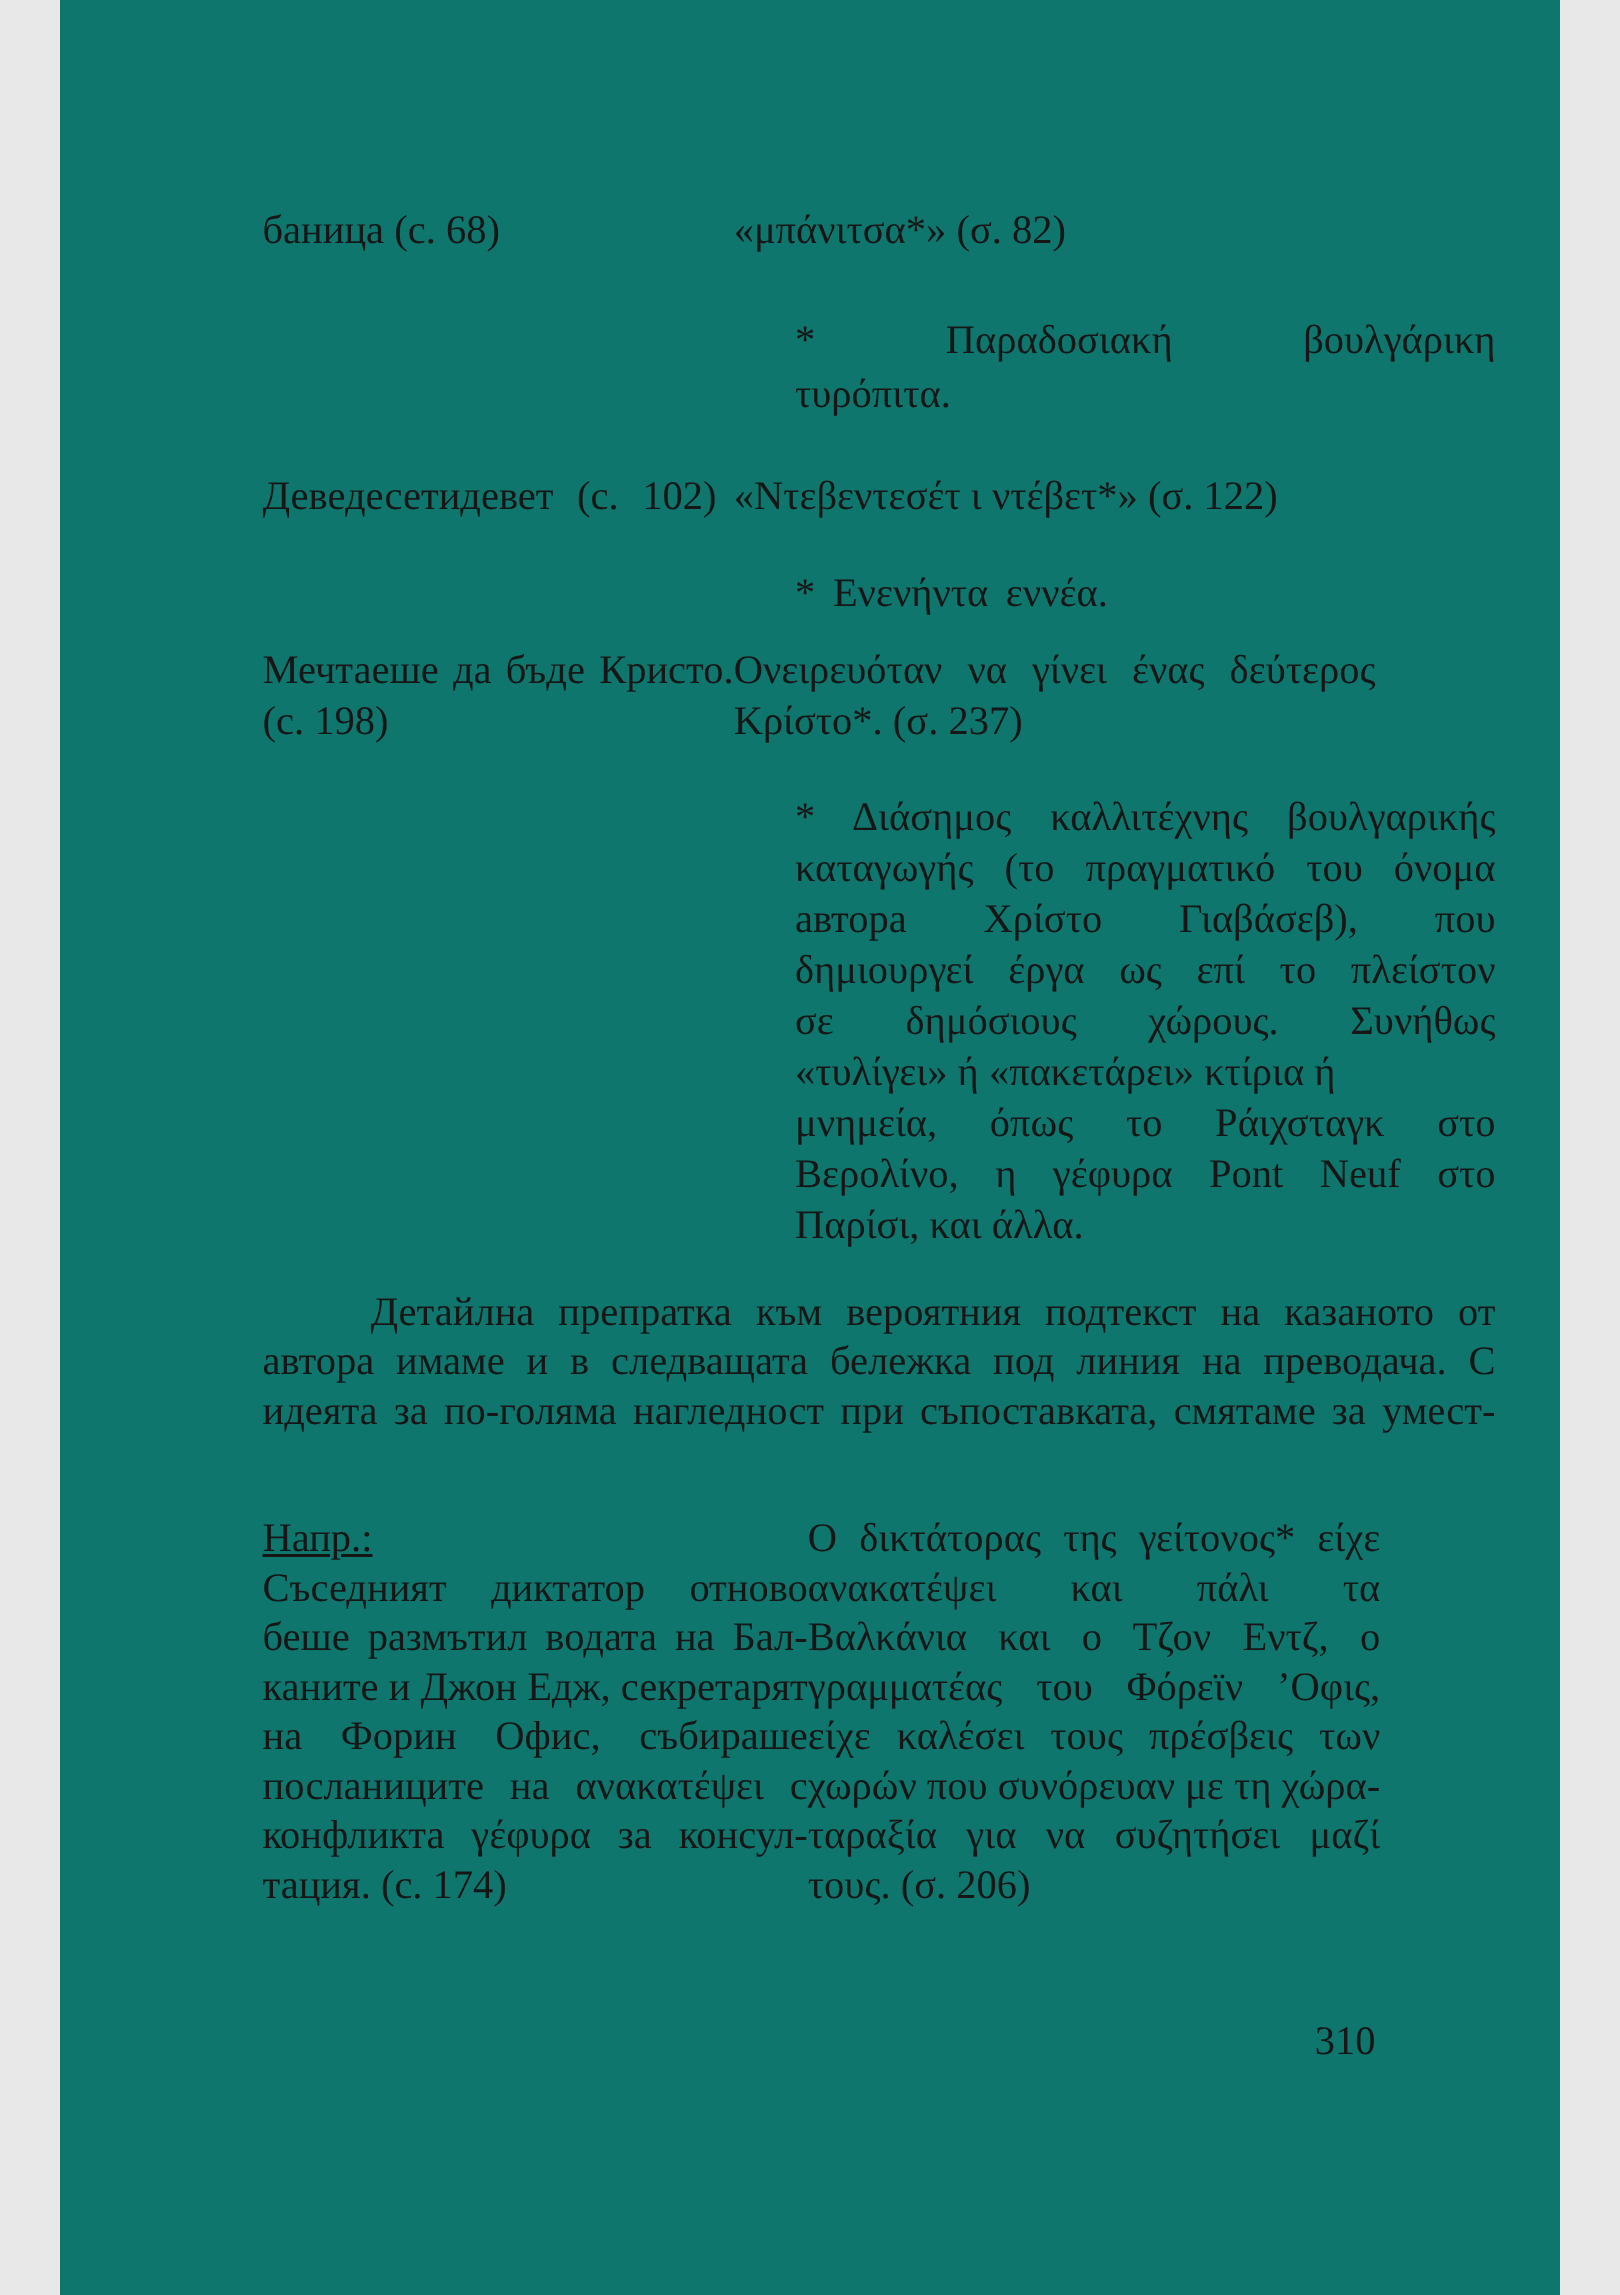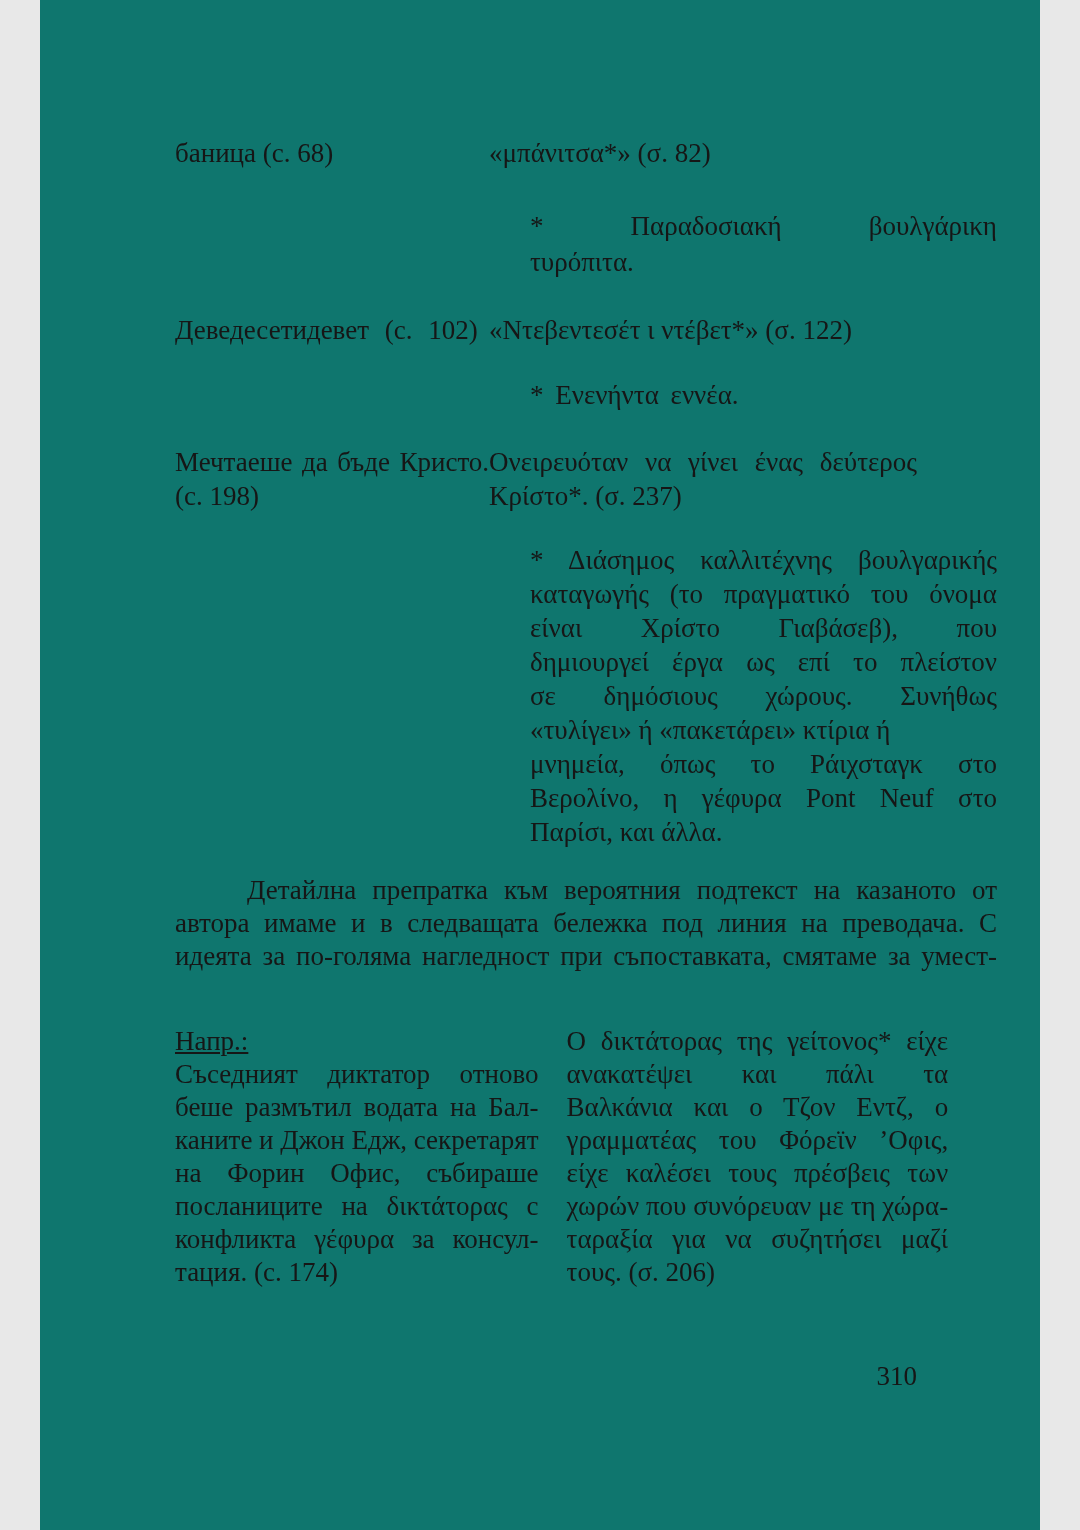--- a/index.html
+++ b/index.html
@@ -20,28 +20,28 @@
   .row .tgt{width:470px;line-height:34px;}
   .jline{line-height:34px;text-align:justify;text-align-last:justify;white-space:nowrap;}
   .jline.rag{text-align-last:left;}
   .gapped{word-spacing:9px;}
   .footnote{margin-left:355px;width:467px;}
   .fn1{margin-top:38px;}
   .fn1 .jline{line-height:36px;}
   .row2{margin-top:33px;align-items:center;}
   .fn2{margin-top:30px;}
   .fn2 .jline{line-height:36px;word-spacing:5px;}
-  .row3{margin-top:32px;justify-content:flex-end;}
+  .row3{margin-top:16px;justify-content:flex-end;}
   .fn3{margin-top:30px;}
   .commentary{margin-top:25px;width:822px;}
   .commentary .jline{line-height:33px;}
   .commentary .jline:first-child{text-indent:72px;}
   .example{margin-top:52px;display:flex;}
   .ex-left{width:367px;}
-  .ex-right{width:435px;margin-left:28px;}
+  .ex-right{width:435px;}
   .ex-left .jline,.ex-right .jline{line-height:33px;}
   .example-label{line-height:33px;text-decoration:underline;}
   .page-number{margin-top:70px;text-align:right;line-height:34px;}
 </style>
 </head>
 <body>
 
 <div class="page">
 
   <div class="row row1">
@@ -67,21 +67,21 @@
         <div class="jline rag">(с. 198)</div>
       </div>
     <div class="tgt">
         <div class="jline">Ονειρευόταν να γίνει ένας δεύτερος</div>
         <div class="jline rag">Κρίστο*. (σ. 237)</div>
       </div>
   </div>
   <div class="footnote fn3">
       <div class="jline">* Διάσημος καλλιτέχνης βουλγαρικής</div>
       <div class="jline">καταγωγής (το πραγματικό του όνομα</div>
-      <div class="jline">είναι Χρίστο Γιαβάσεβ), που</div>
+      <div class="jline">автора Χρίστο Γιαβάσεβ), που</div>
       <div class="jline">δημιουργεί έργα ως επί το πλείστον</div>
       <div class="jline">σε δημόσιους χώρους. Συνήθως</div>
       <div class="jline rag">«τυλίγει» ή «πακετάρει» κτίρια ή</div>
       <div class="jline">μνημεία, όπως το Ράιχσταγκ στο</div>
       <div class="jline">Βερολίνο, η γέφυρα Pont Neuf στο</div>
       <div class="jline rag">Παρίσι, και άλλα.</div>
     </div>
 
   <div class="commentary">
       <div class="jline">Детайлна препратка към вероятния подтекст на казаното от</div>
@@ -90,21 +90,21 @@
     </div>
 
   <div class="example">
     <div class="ex-left">
       <div class="example-label">Напр.:</div>
       <div>
           <div class="jline">Съседният диктатор отново</div>
           <div class="jline">беше размътил водата на Бал-</div>
           <div class="jline">каните и Джон Едж, секретарят</div>
           <div class="jline">на Форин Офис, събираше</div>
-          <div class="jline">посланиците на δικτάτορας с</div>
+          <div class="jline">посланиците на ανακατέψει с</div>
           <div class="jline">конфликта γέφυρα за консул-</div>
           <div class="jline rag">тация. (с. 174)</div>
         </div>
     </div>
     <div class="ex-right">
       <div>
           <div class="jline">Ο δικτάτορας της γείτονος* είχε</div>
           <div class="jline">ανακατέψει και πάλι τα</div>
           <div class="jline">Βαλκάνια και ο Τζον Εντζ, ο</div>
           <div class="jline">γραμματέας του Φόρεϊν ’Οφις,</div>

